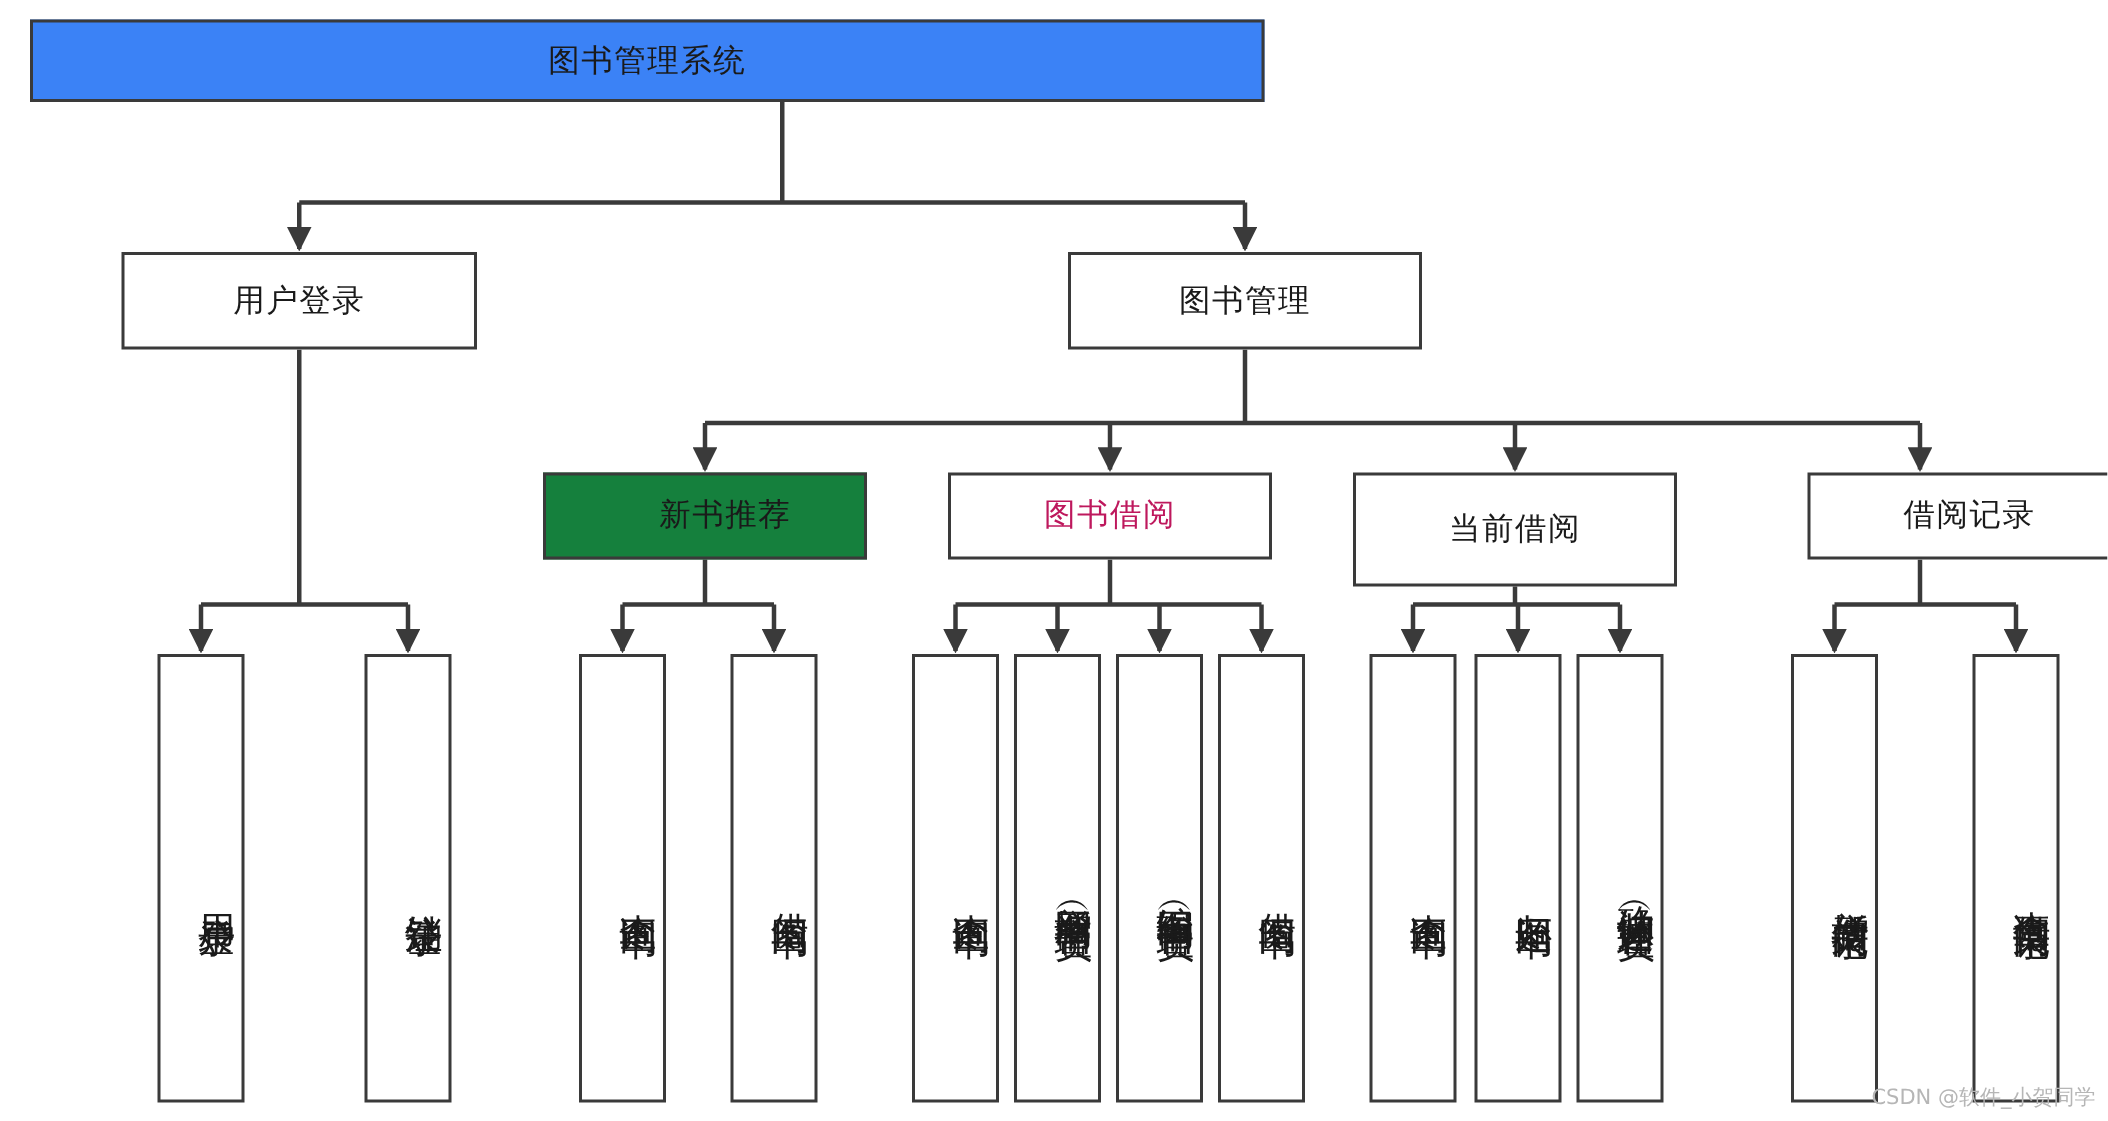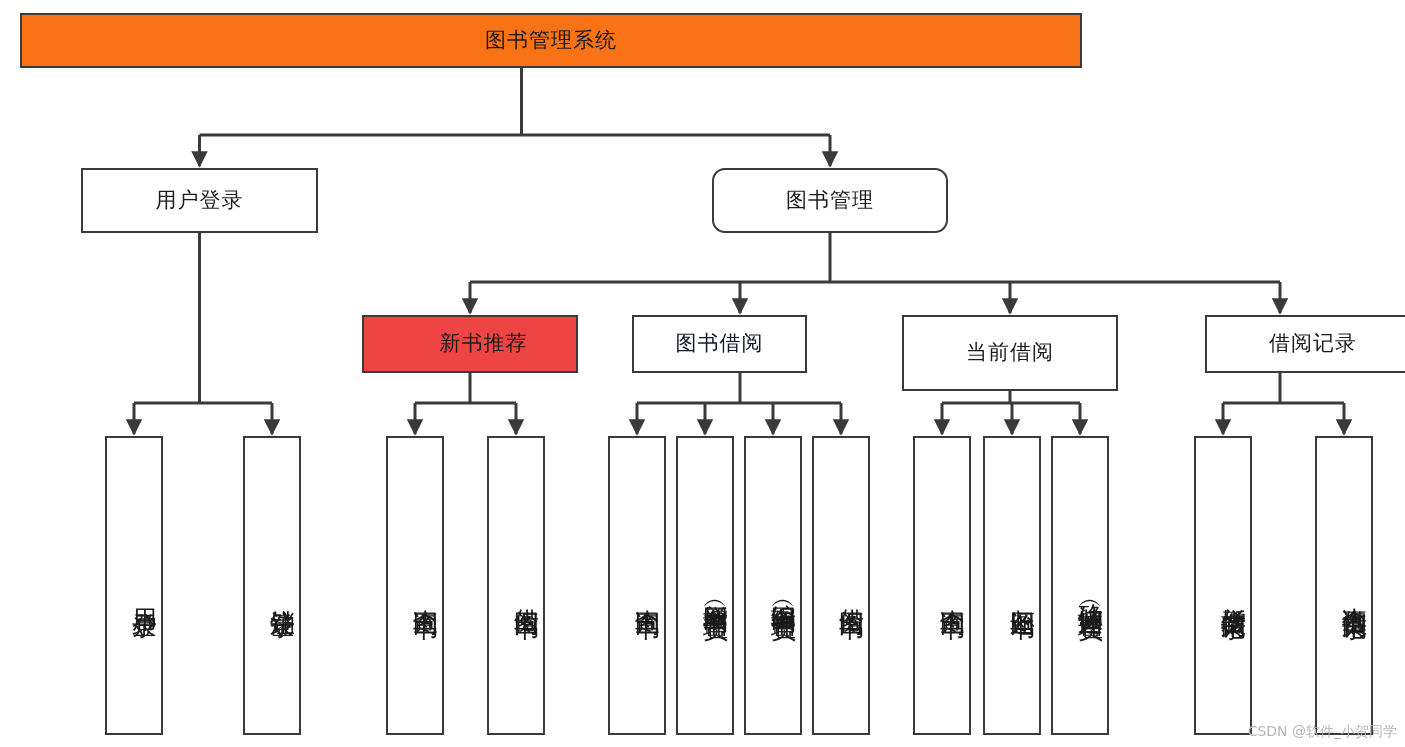--- a/index.html
+++ b/index.html
@@ -111,33 +111,33 @@
         <path d="M 1012 403 L 1012 434" marker-end="url(#arrow)"></path>
         <path d="M 1080 403 L 1080 434" marker-end="url(#arrow)"></path>
         <path d="M 1280 373 L 1280 403"></path>
         <path d="M 1223 403 L 1344 403"></path>
         <path d="M 1223 403 L 1223 434" marker-end="url(#arrow)"></path>
         <path d="M 1344 403 L 1344 434" marker-end="url(#arrow)"></path>
       </g>
   </svg>
 
   <div id="node-layer">
-      <div class="node horiz" style="left: 20px; top: 13px; width: 1062px; height: 55px; border-color: rgb(58, 58, 58); background: #f97316; color: rgb(26, 26, 26);">
+      <div class="node horiz" style="left: 20px; top: 13px; width: 823px; height: 55px; border-color: rgb(58, 58, 58); background: #3b82f6; color: rgb(26, 26, 26);">
         <span class="lbl">图书管理系统</span>
       </div>
       <div class="node horiz" style="left: 81px; top: 168px; width: 237px; height: 65px; border-color: rgb(58, 58, 58); background: rgb(255, 255, 255); color: rgb(26, 26, 26);">
         <span class="lbl">用户登录</span>
       </div>
-      <div class="node horiz" style="left: 712px; top: 168px; width: 236px; height: 65px; border-color: rgb(58, 58, 58); background: rgb(255, 255, 255); color: rgb(26, 26, 26); border-radius: 13px;">
+      <div class="node horiz" style="left: 712px; top: 168px; width: 236px; height: 65px; border-color: rgb(58, 58, 58); background: rgb(255, 255, 255); color: rgb(26, 26, 26);">
         <span class="lbl">图书管理</span>
       </div>
-      <div class="node horiz" style="left: 362px; top: 315px; width: 216px; height: 58px; border-color: rgb(58, 58, 58); background: #ef4444; color: rgb(26, 26, 26); padding-left: 27px;">
+      <div class="node horiz" style="left: 362px; top: 315px; width: 216px; height: 58px; border-color: rgb(58, 58, 58); background: #15803d; color: rgb(26, 26, 26); padding-left: 27px;">
         <span class="lbl">新书推荐</span>
       </div>
-      <div class="node horiz" style="left: 632px; top: 315px; width: 175px; height: 58px; border-color: rgb(58, 58, 58); background: rgb(255, 255, 255); color: #0f172a; text-align: right;">
+      <div class="node horiz" style="left: 632px; top: 315px; width: 216px; height: 58px; border-color: rgb(58, 58, 58); background: rgb(255, 255, 255); color: #be185d; text-align: right;">
         <span class="lbl">图书借阅</span>
       </div>
       <div class="node horiz" style="left: 902px; top: 315px; width: 216px; height: 76px; border-color: rgb(58, 58, 58); background: rgb(255, 255, 255); color: rgb(26, 26, 26);">
         <span class="lbl">当前借阅</span>
       </div>
       <div class="node horiz" style="left: 1205px; top: 315px; width: 216px; height: 58px; border-color: rgb(58, 58, 58); background: rgb(255, 255, 255); color: rgb(26, 26, 26);">
         <span class="lbl">借阅记录</span>
       </div>
       <div class="node vert" style="left: 105px; top: 436px; width: 58px; height: 299px; border-color: rgb(58, 58, 58); background: rgb(255, 255, 255); color: rgb(26, 26, 26);">
         <span class="lbl">用户登录</span>

